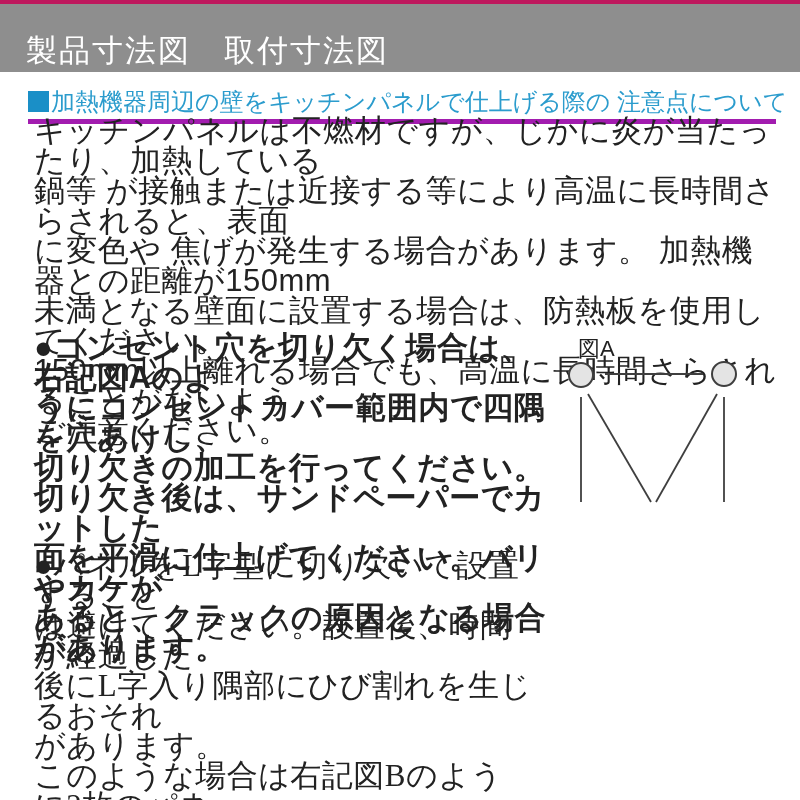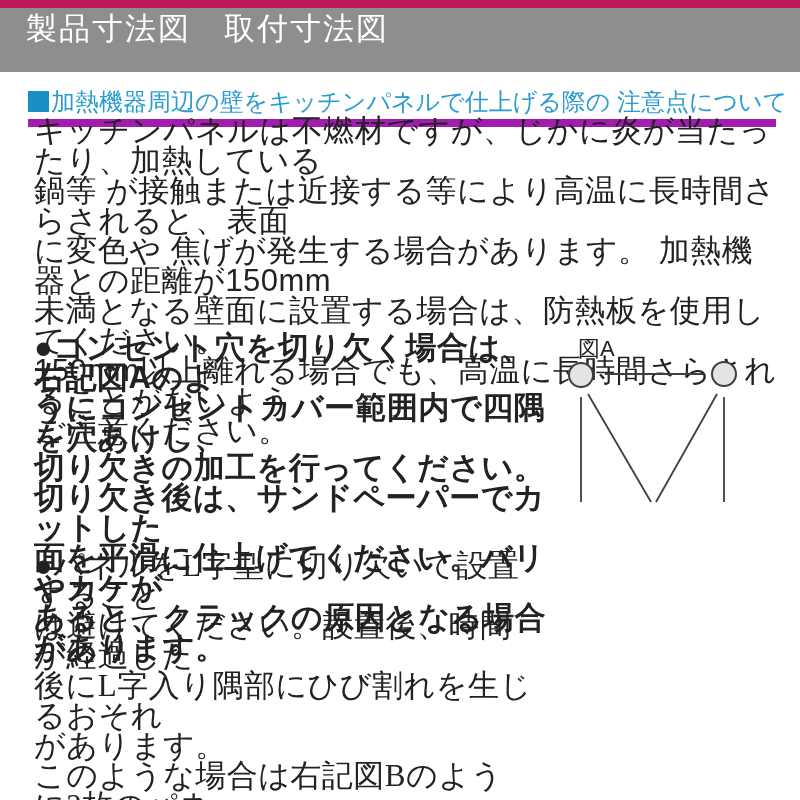--- a/index.html
+++ b/index.html
@@ -5,32 +5,32 @@
   html,body{margin:0;padding:0;background:#fff;}
   #page{
     position:relative;width:800px;height:800px;background:#ffffff;
     font-family:"Liberation Sans","DejaVu Sans",sans-serif;
     color:#222;overflow:hidden;
   }
   
   .banner{
     position:absolute;left:0;top:0;width:800px;height:72px;
     background:#8e8e8e;box-sizing:border-box;
-    border-top:8px solid #be185d;
-    display:flex;align-items:flex-start;
+    border-top:4px solid #be185d;
+    display:flex;align-items:flex-end;
   }
   .banner-title{
     color:#ffffff;font-size:31px;letter-spacing:2px;
     padding-left:26px;white-space:pre;font-weight:400;
   }
   
   .heading{
     position:absolute;left:28px;top:88px;width:748px;
     font-size:24px;line-height:28px;color:#2b9ccd;
-    border-bottom:8px solid #a21caf;padding-bottom:3px;
+    border-bottom:5px solid #a21caf;padding-bottom:3px;
     white-space:nowrap;letter-spacing:0px;
   }
   .heading-square{
     display:inline-block;width:21px;height:21px;background:#1a8fc7;
     margin-right:2px;vertical-align:-2px;
   }
   
   .txt{
     position:absolute;left:34px;
     font-size:31px;line-height:30px;letter-spacing:0.5px;

